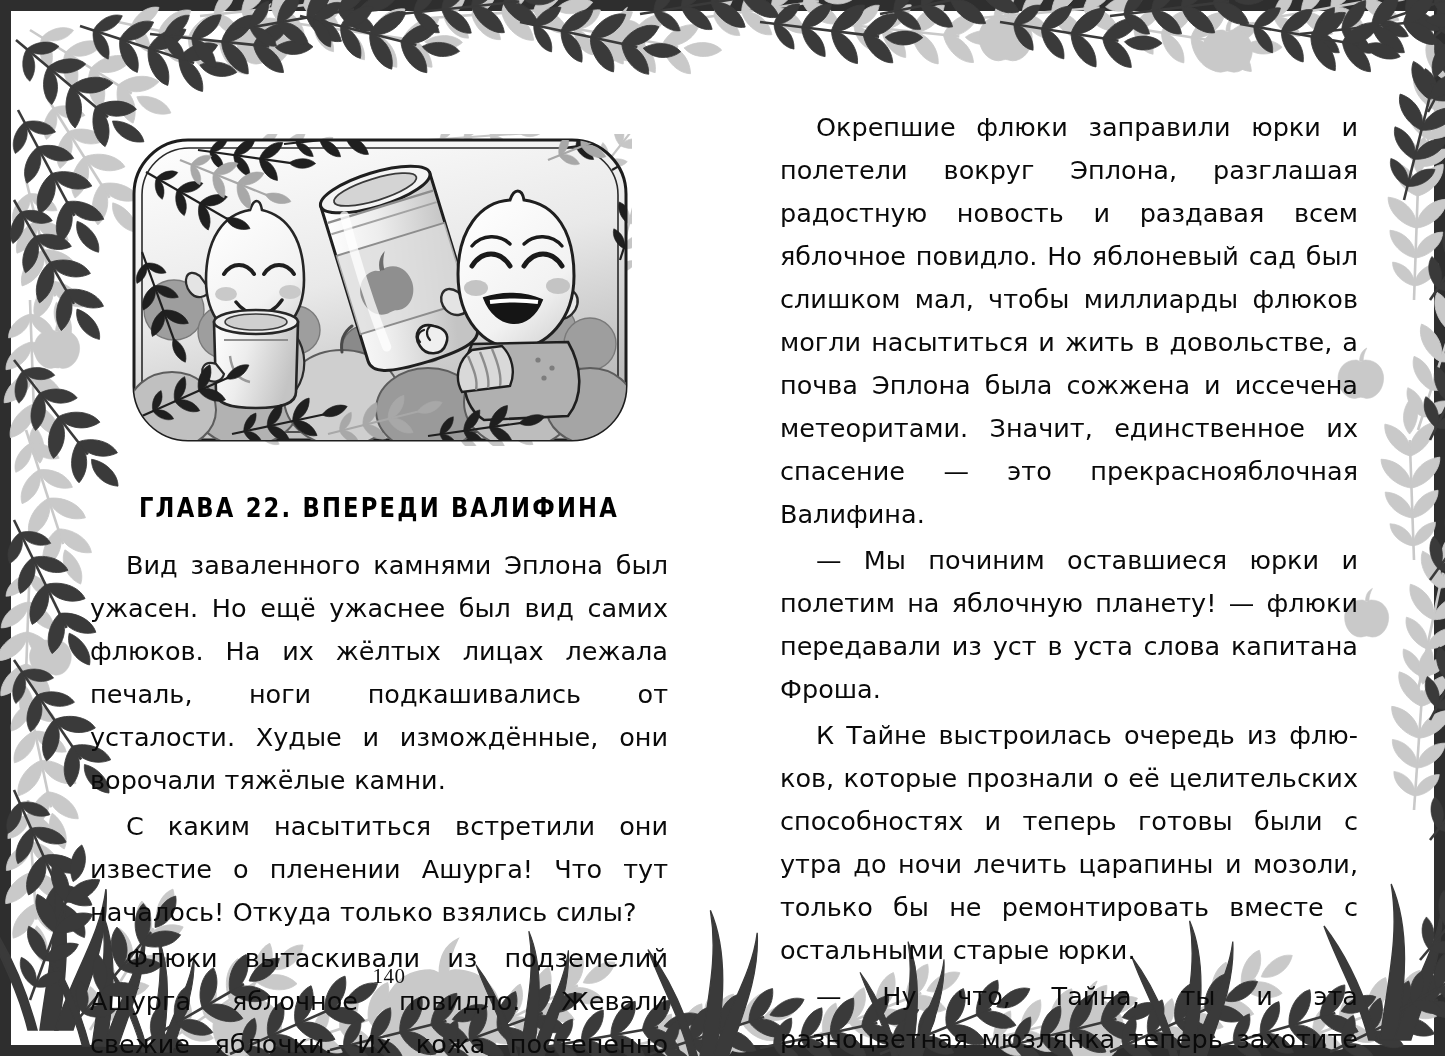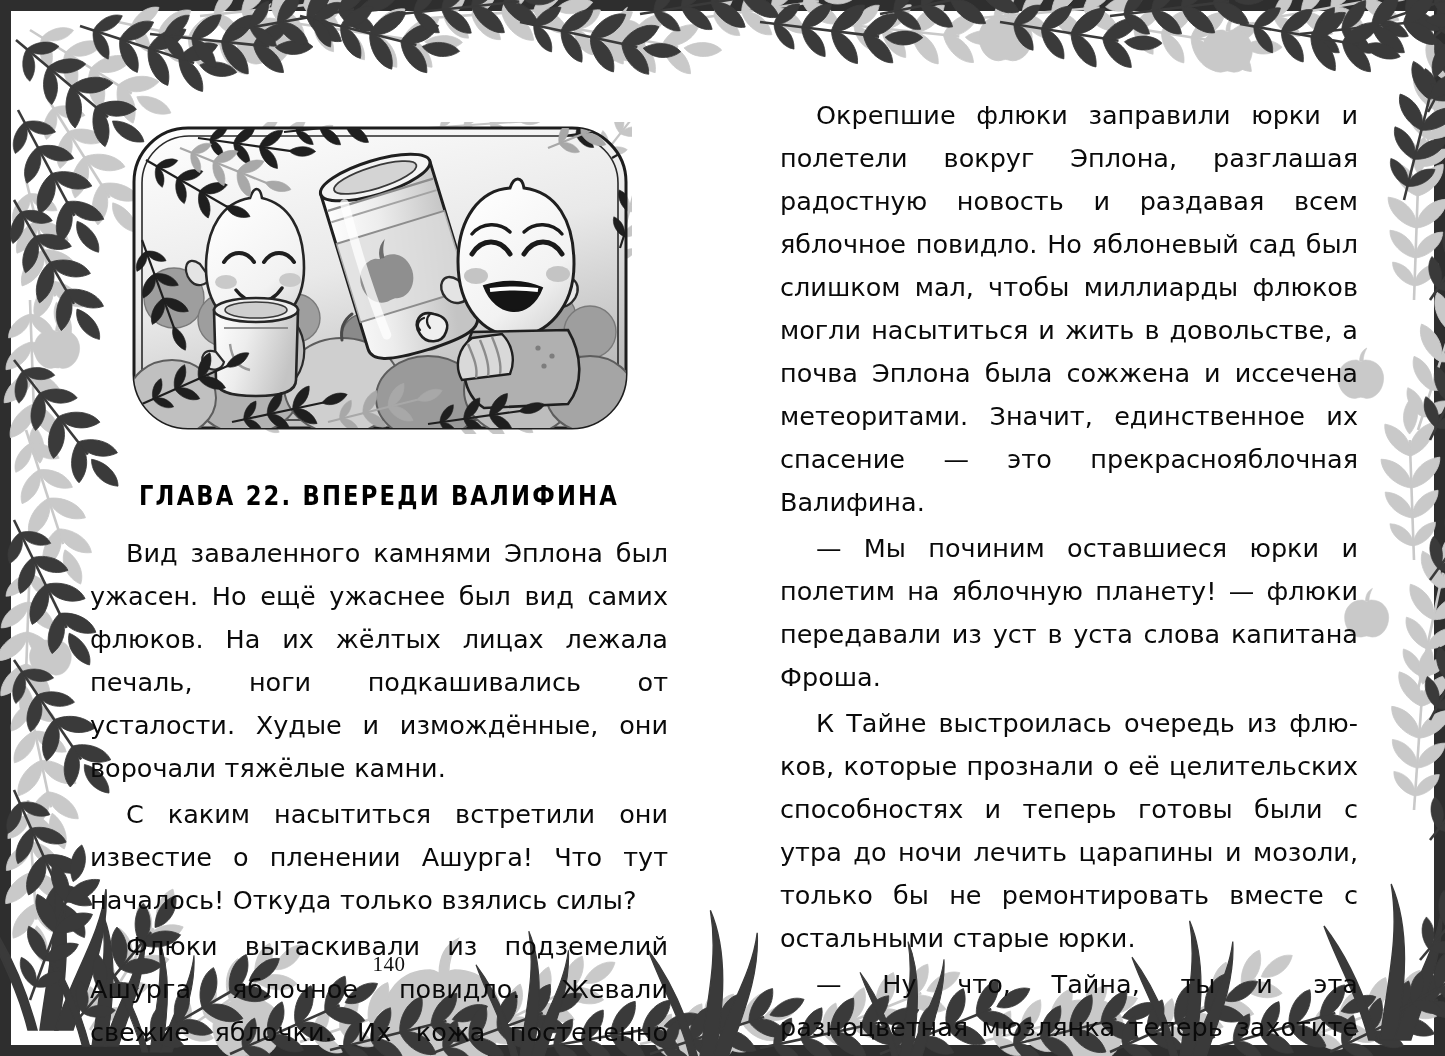--- a/index.html
+++ b/index.html
@@ -52,21 +52,21 @@
 
   
   .content {
     position: absolute;
     inset: 0;
     z-index: 5;
   }
 
   .page {
     position: absolute;
-    top: 4px;
+    top: 16px;
     width: 620px;
     height: 892px;
   }
   .page-left  { left: 90px; }
   .page-right { left: 780px; }
 
   .text-col {
     position: absolute;
     left: 0;
     width: 578px;

